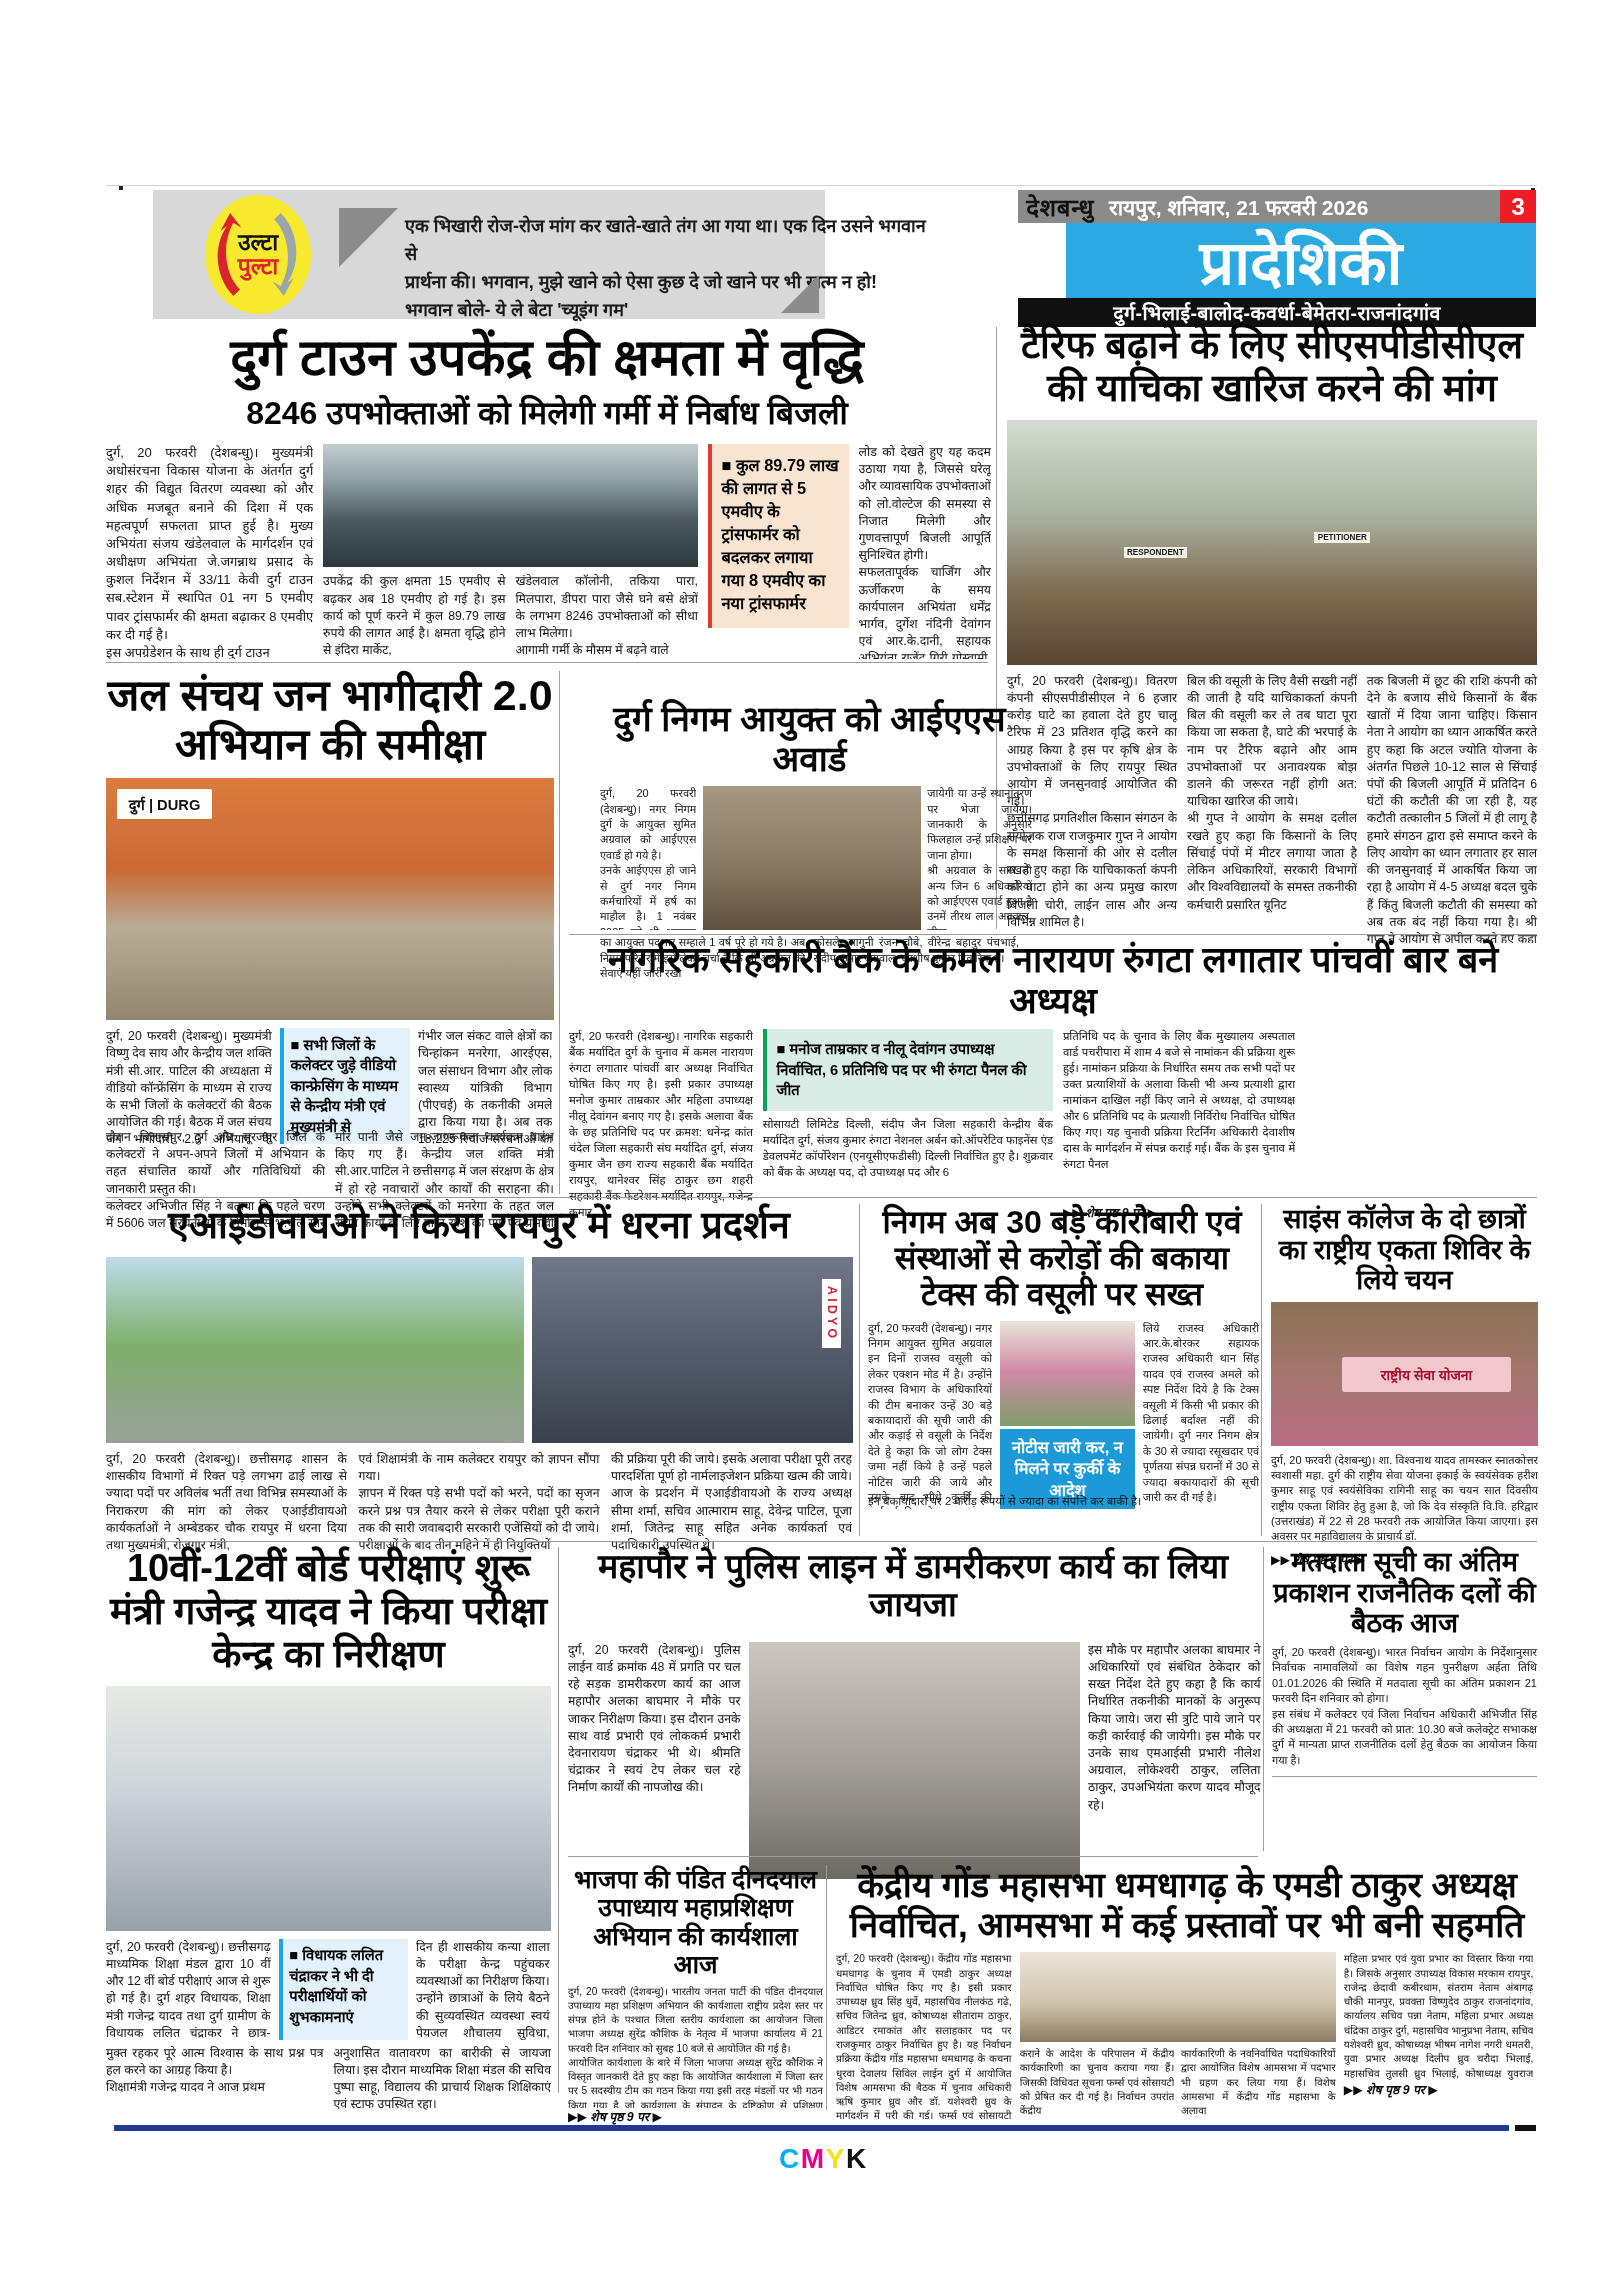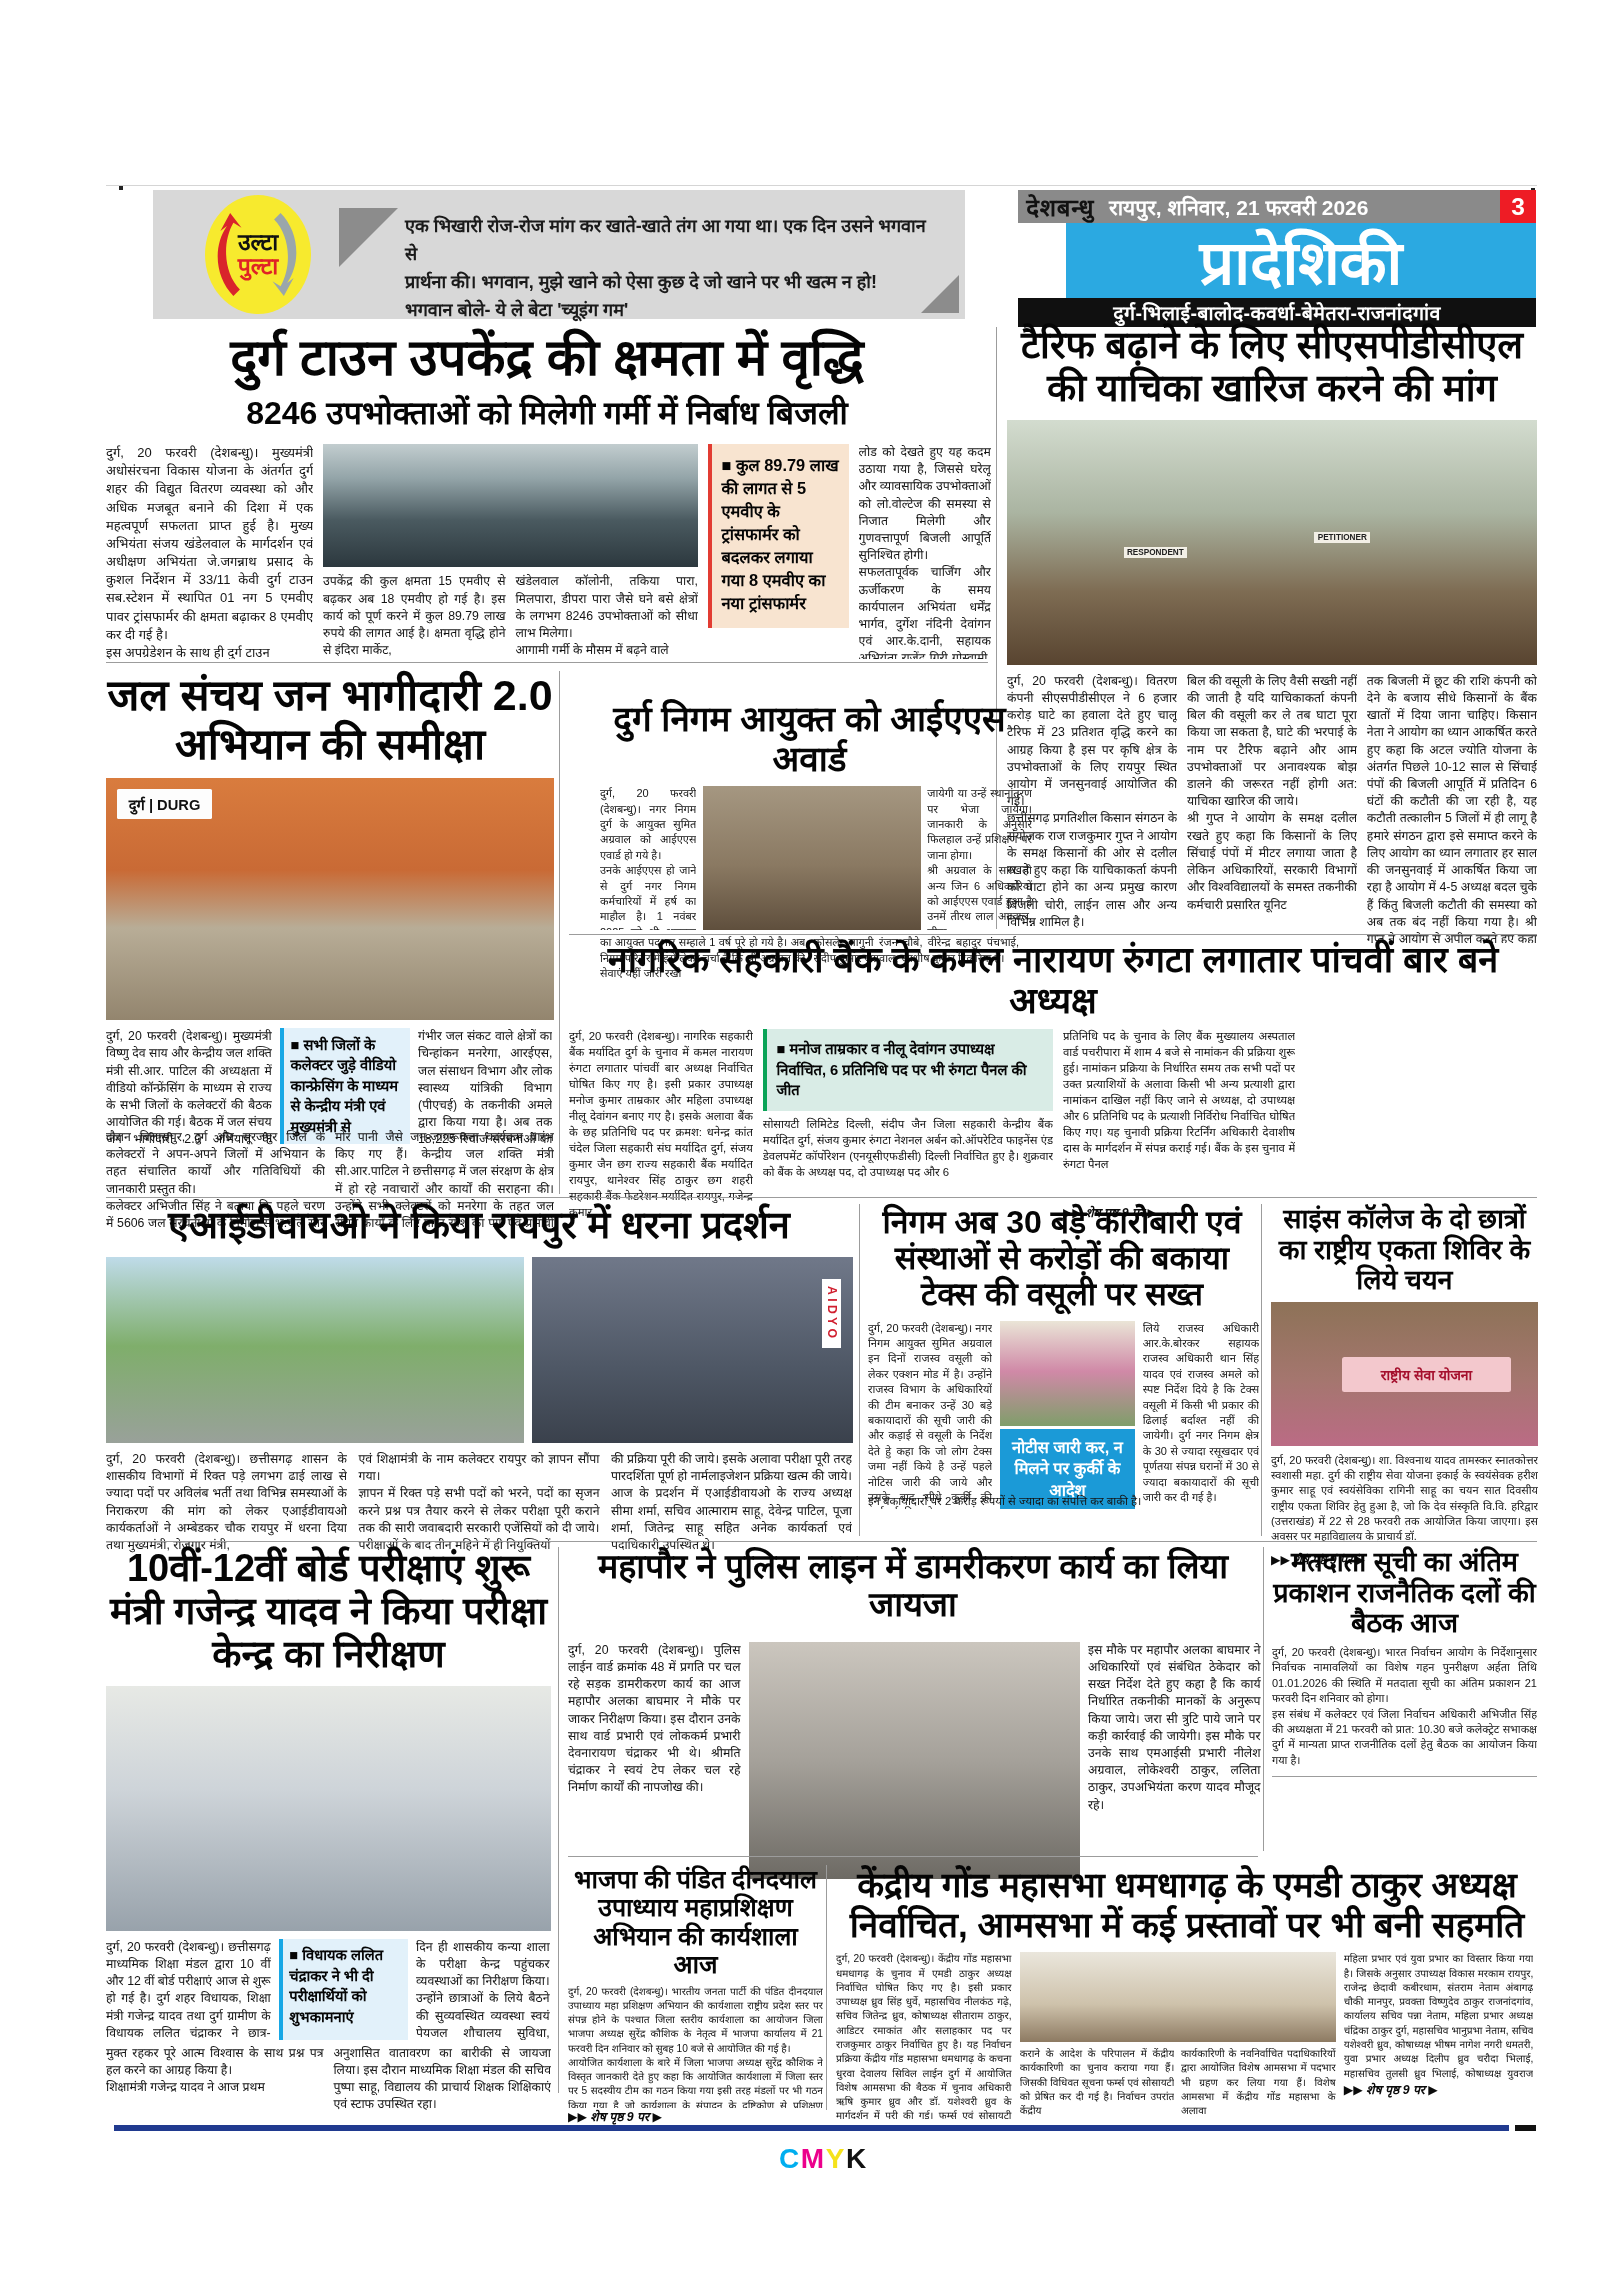--- a/index.html
+++ b/index.html
@@ -71,21 +71,21 @@
 </style>
 </head>
 <body>
 
 <div class="page">
 
   <div class="abs regmark" style="left:119px;top:186px;"></div>
   <div class="abs regmark" style="left:1531px;top:188px;"></div>
   <div class="abs hline" style="left:106px;top:185px;width:1431px;background:#d5d5d5;"></div>
 
-  <div class="abs joke" style="left:153px;top:190px;width:812px;height:129px;padding-left:20px;">
+  <div class="abs joke" style="left:153px;top:190px;width:672px;height:129px;padding-left:20px;">
     <div class="joke-logo">
       <svg width="96" height="113" viewBox="0 0 118 138" style="position:absolute;left:4.1px;top:3.3px;">
         <path d="M30 120 C 8 98 4 60 22 34 L14 40 L26 18 L40 36 L30 30 C 16 54 18 92 38 112 Z" fill="#d9242b"></path>
         <path d="M88 18 C 110 40 114 78 96 104 L104 98 L92 120 L78 102 L88 108 C 102 84 100 46 80 26 Z" fill="#9aa6aa"></path>
       </svg>
       <span class="t1">उल्टा</span>
       <span class="t2">पुल्टा</span>
     </div>
     <div class="abs tri1" style="left:186px;top:18px;"></div>
     <div class="abs joke-lines" style="left:252px;top:23px;width:532px;">एक भिखारी रोज-रोज मांग कर खाते-खाते तंग आ गया था। एक दिन उसने भगवान से

